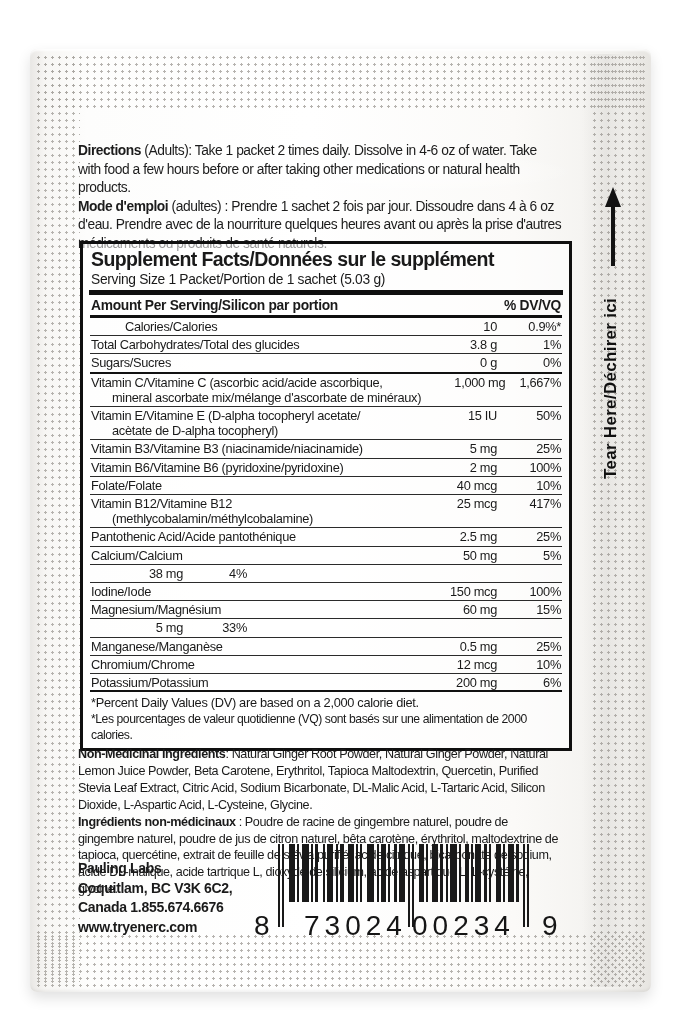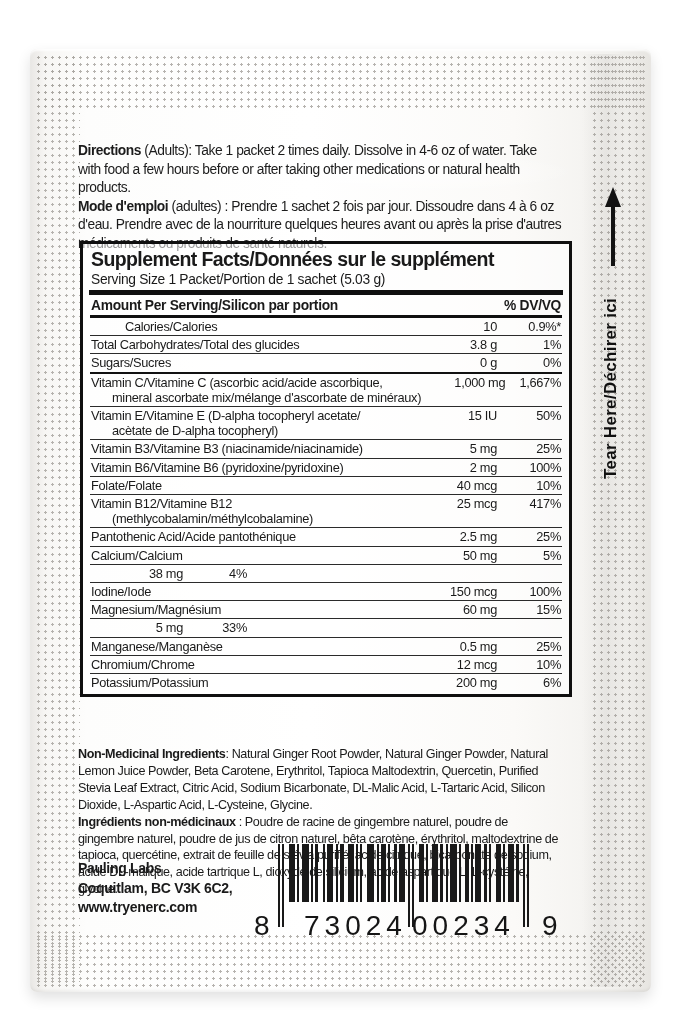--- a/index.html
+++ b/index.html
@@ -226,30 +226,35 @@
           <div class="dv">10%</div>
         </div>
         <div class="sfrow">
           <div class="nm">
             <div>Potassium/Potassium</div>
           </div>
           <div class="amt">200 mg</div>
           <div class="dv">6%</div>
         </div>
       </div>
+    <div class="sf-foot">
+      <div class="f1">*Percent Daily Values (DV) are based on a 2,000 calorie diet.</div>
+      <div class="f2">*Les pourcentages de valeur quotidienne (VQ) sont basés sur une alimentation de 2000 calories.</div>
+    </div>
   </div>
 
   <div class="nonmed">
     <p><span class="b">Non-Medicinal Ingredients</span><span>: Natural Ginger Root Powder, Natural Ginger Powder, Natural Lemon Juice Powder, Beta Carotene, Erythritol, Tapioca Maltodextrin, Quercetin, Purified Stevia Leaf Extract, Citric Acid, Sodium Bicarbonate, DL-Malic Acid, L-Tartaric Acid, Silicon Dioxide, L-Aspartic Acid, L-Cysteine, Glycine.</span></p>
     <p><span class="b">Ingrédients non-médicinaux</span><span> : Poudre de racine de gingembre naturel, poudre de gingembre naturel, poudre de jus de citron naturel, bêta carotène, érythritol, maltodextrine de tapioca, quercétine, extrait de feuille de stévia purifié, acide citrique, bicarbonate de sodium, acide DL-malique, acide tartrique L, dioxyde de silicium, acide aspartique L, L-cystéine, glycine.</span></p>
   </div>
 
   <div class="brand">
     <div>Pauling Labs</div>
     <div>Coquitlam, BC V3K 6C2,</div>
+    <div>Canada 1.855.674.6676</div>
     <div>www.tryenerc.com</div>
   </div>
 
   <div class="barcode">
     <div class="bc-bars">
         <div class="bar tall" style="left: 0px; width: 2px;"></div>
         <div class="bar tall" style="left: 4px; width: 2px;"></div>
         <div class="bar" style="left: 11px; width: 6px;"></div>
         <div class="bar" style="left: 19px; width: 2px;"></div>
         <div class="bar" style="left: 24px; width: 7px;"></div>

